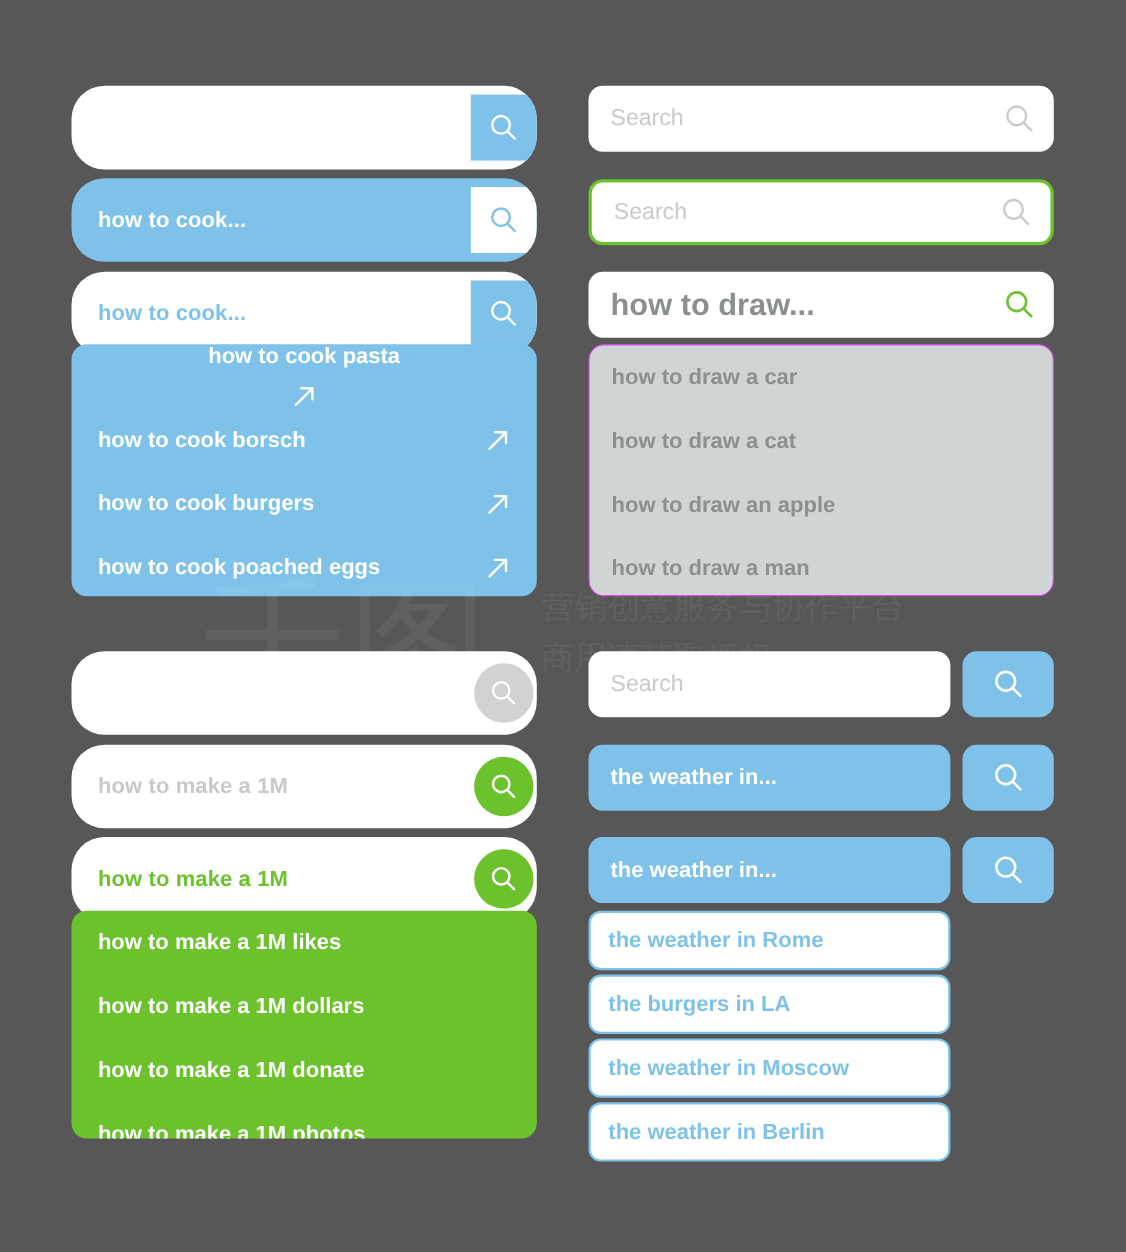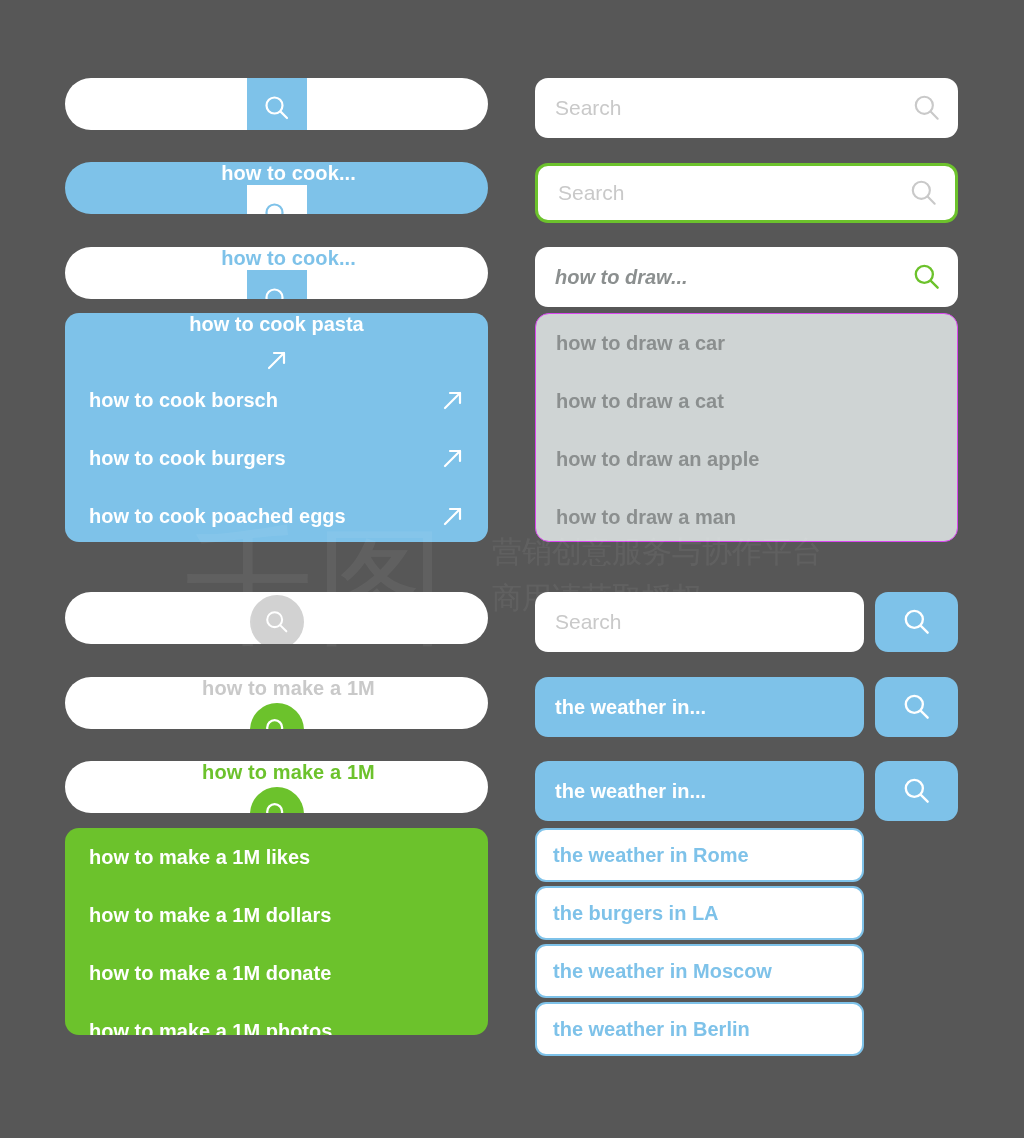--- a/index.html
+++ b/index.html
@@ -29,25 +29,24 @@
   }
   .wm-line2{
     position:absolute; left:492px; top:578px;
     font-size:30px; color:#fff; white-space:nowrap;
     font-family:"DejaVu Sans", sans-serif;
   }
   .ico{display:block;}
 
   
   .pill{
-    position:absolute; left:65px; width:423px; height:52px;
+    position:absolute; left:65px; width:423px; height:76px;
     border-radius:30px; overflow:hidden;
     display:flex; align-items:center;
     box-sizing:border-box;
-    flex-direction:column;
   }
   .pill .txt{
     flex:1 1 auto; padding-left:24px;
     font-size:20px; font-weight:bold; white-space:nowrap;
     letter-spacing:.1px;
   }
   .pill .btn{
     flex:0 0 60px; width:60px; height:60px;
     display:flex; align-items:center; justify-content:center;
   }
@@ -231,21 +230,21 @@
   <div class="txt" style="color:#c9c9c9;">Search</div>
   <div class="iconbox">
     <svg class="ico" width="32" height="32" viewBox="0 0 30 30">
       <circle cx="12.5" cy="12.5" r="8" fill="none" stroke="#c9c9c9" stroke-width="2"></circle>
       <line x1="18.6" y1="18.6" x2="25" y2="25" stroke="#c9c9c9" stroke-width="2" stroke-linecap="round"></line>
     </svg>
   </div>
 </div>
 
 <div class="rbar" style="top:247px; background:#ffffff;">
-  <div class="txt" style="color:#8b8f8f; font-weight:bold; font-size:20px;font-style:italic;">how to draw...</div>
+  <div class="txt" style="color:#8b8f8f; font-weight:bold; font-size:28px;">how to draw...</div>
   <div class="iconbox">
     <svg class="ico" width="32" height="32" viewBox="0 0 30 30">
       <circle cx="12.5" cy="12.5" r="8" fill="none" stroke="#6cc22c" stroke-width="2.2"></circle>
       <line x1="18.6" y1="18.6" x2="25" y2="25" stroke="#6cc22c" stroke-width="2.2" stroke-linecap="round"></line>
     </svg>
   </div>
 </div>
 
 <div class="panel" style="left:535px; top:313px; width:423px; height:229px; background:#cfd4d4; border:1px solid #d946ef;">
   <div class="row" style="color:#8b8f8f; padding:0 20px;">

